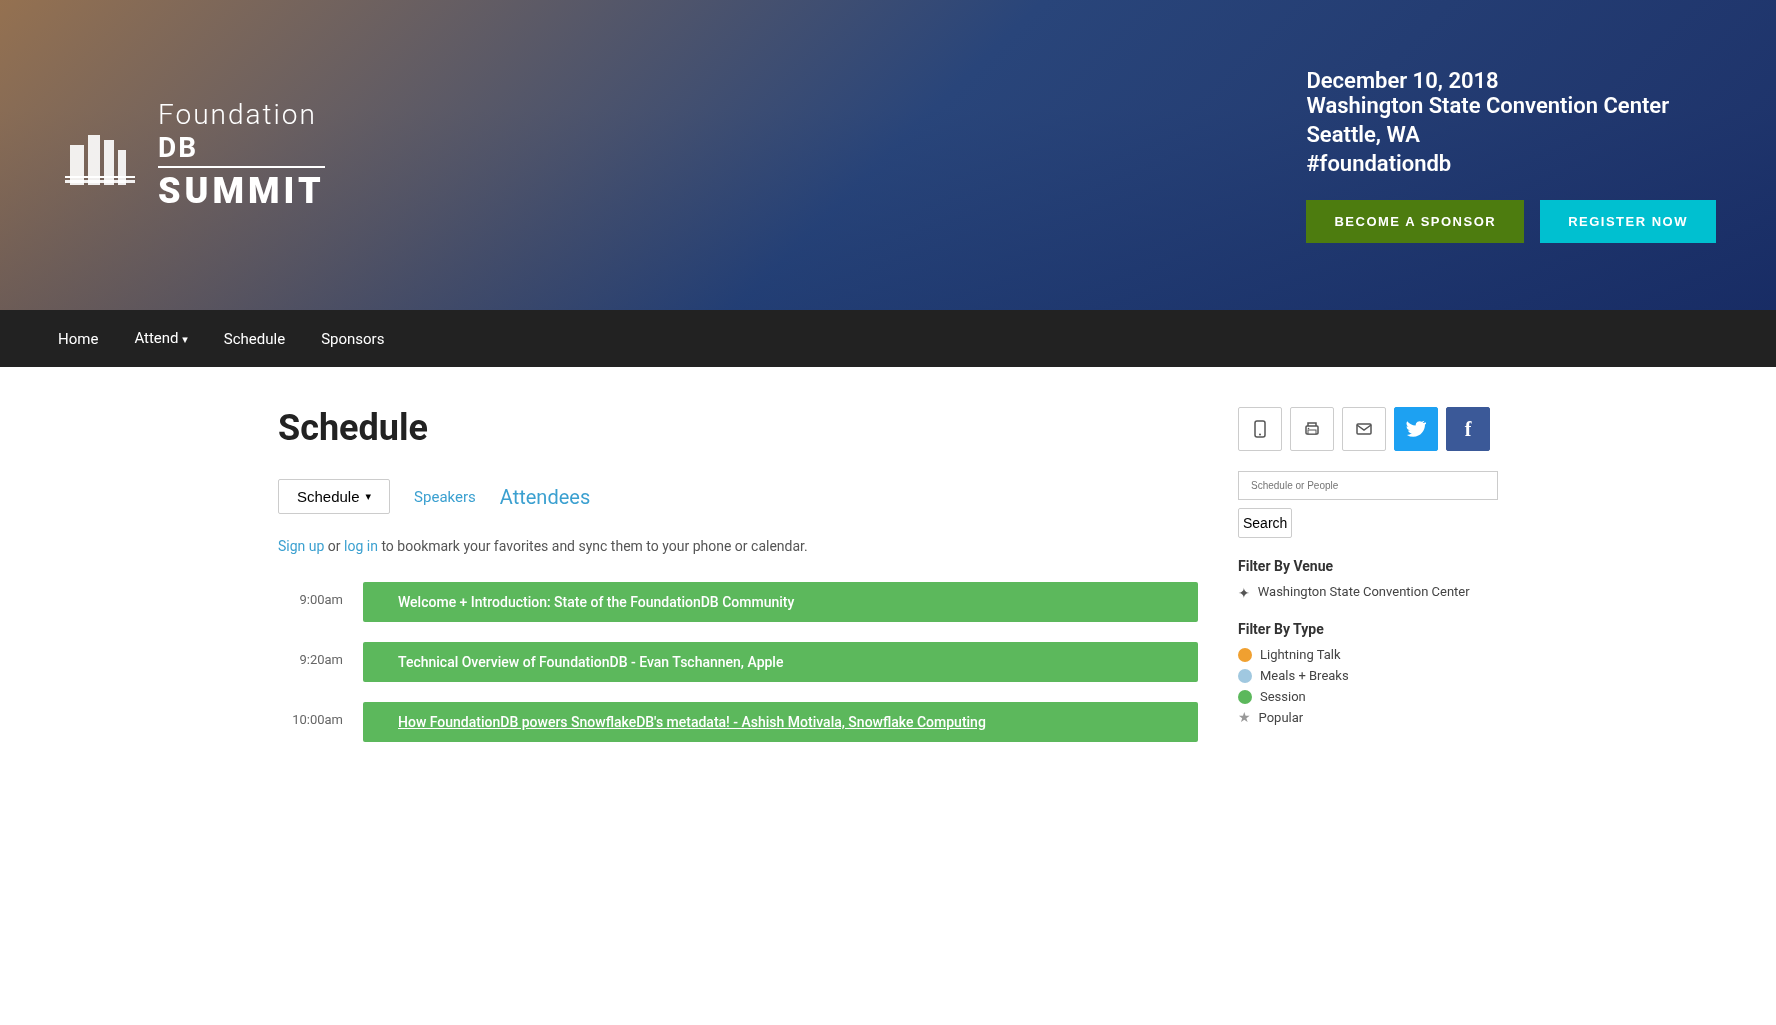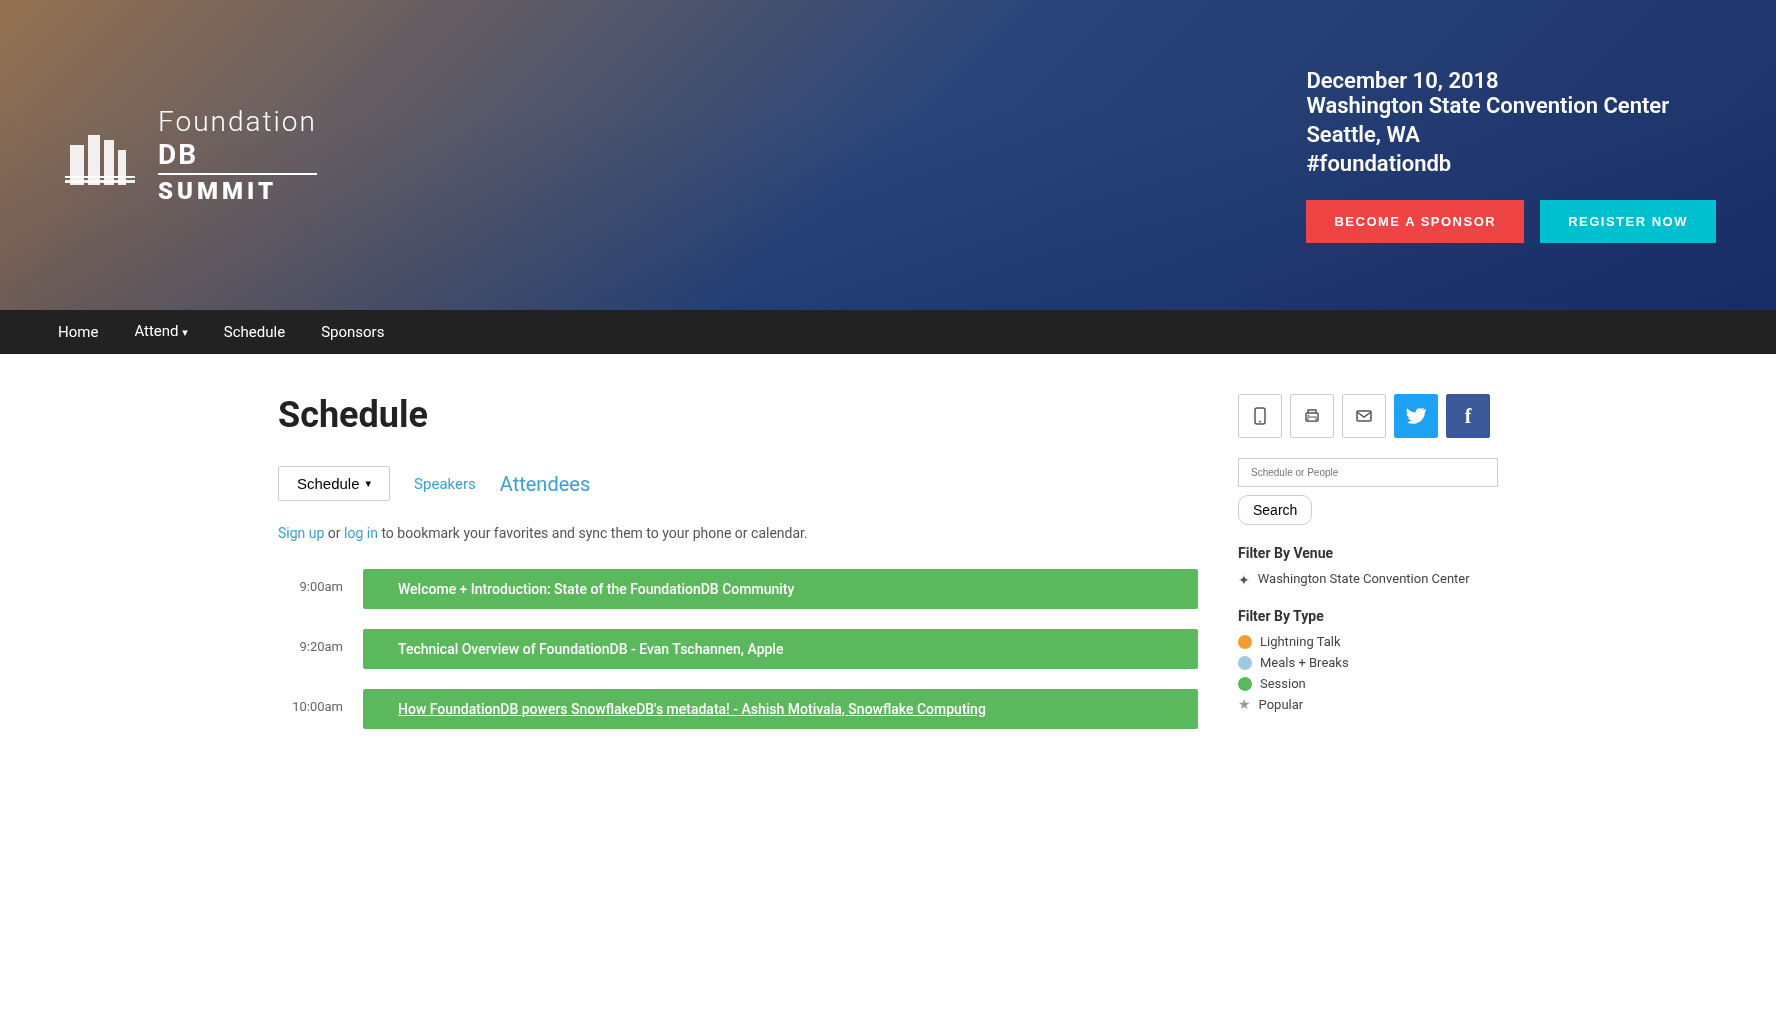--- a/index.html
+++ b/index.html
@@ -39,42 +39,42 @@
     }
     .logo-area {
       display: flex; align-items: center; gap: 18px;
     }
     .logo-icon {
       width: 80px; height: 60px;
     }
     .logo-text { color: #fff; }
     .logo-text .foundation { font-size: 28px; font-weight: 300; letter-spacing: 2px; display: block; }
     .logo-text .db { font-size: 28px; font-weight: 700; letter-spacing: 2px; display: block; }
-    .logo-text .summit { font-size: 24px; font-weight: 900; letter-spacing: 4px; display: block; border-top: 2px solid #fff; margin-top: 2px; padding-top: 2px; }
+    .logo-text .summit { font-size: 36px; font-weight: 900; letter-spacing: 4px; display: block; border-top: 2px solid #fff; margin-top: 2px; padding-top: 2px; }
     .hero-right {
       position: relative; z-index: 2;
       color: #fff;
     }
     .hero-right .event-date { font-size: 22px; font-weight: 600; margin-bottom: 0; }
     .hero-right .event-venue { font-size: 22px; font-weight: 600; margin-bottom: 4px; }
     .hero-right .event-city { font-size: 22px; font-weight: 600; margin-bottom: 4px; }
     .hero-right .event-hashtag { font-size: 22px; font-weight: 600; margin-bottom: 24px; }
     .hero-buttons { display: flex; gap: 16px; }
     .btn-sponsor {
-      background: #ef4444; color: #fff; border: none; padding: 14px 28px;
+      background: #4d7c0f; color: #fff; border: none; padding: 14px 28px;
       font-size: 13px; font-weight: 600; letter-spacing: 1.5px; cursor: pointer; text-transform: uppercase;
     }
     .btn-register {
       background: #00c0d0; color: #fff; border: none; padding: 14px 28px;
       font-size: 13px; font-weight: 600; letter-spacing: 1.5px; cursor: pointer; text-transform: uppercase;
     }
 
     
     .nav-bar {
-      background: #222; display: flex; align-items: center; padding: 0 40px; height: 44px;
+      background: #222; display: flex; align-items: center; padding: 0 40px; height: 57px;
     }
     .nav-bar a {
       color: #fff; text-decoration: none; font-size: 15px; padding: 0 18px; line-height: 52px; display: inline-block;
     }
     .nav-attend { display: flex; align-items: center; gap: 4px; }
     .nav-arrow { font-size: 11px; color: #fff; }
 
     
     .main-content {
       display: flex; max-width: 1300px; margin: 0 auto; padding: 40px 40px 0 40px; gap: 40px;
@@ -123,22 +123,22 @@
     }
     .sidebar-icon-btn.twitter { background: #1da1f2; border-color: #1da1f2; color: #fff; }
     .sidebar-icon-btn.facebook { background: #3b5998; border-color: #3b5998; color: #fff; }
 
     
     .search-input {
       width: 100%; border: 1px solid #ccc; padding: 8px 12px; font-size: 10px;
       margin-bottom: 8px; outline: none; color: #999;
     }
     .search-btn {
-      background: #fff; border: 1px solid #ccc; padding: 6px 14px;
-      font-size: 14px; cursor: pointer; margin-bottom: 20px; border-radius: 10px;
+      background: #fff; border: 1px solid #ccc; padding: 6px 4px;
+      font-size: 14px; cursor: pointer; margin-bottom: 20px; border-radius: 2px;
     }
 
     
     .filter-section { margin-bottom: 20px; }
     .filter-title { font-size: 14px; font-weight: 700; color: #333; margin-bottom: 10px; }
     .filter-item { display: flex; align-items: flex-start; gap: 8px; font-size: 13px; color: #444; margin-bottom: 6px; }
     .filter-dot { width: 14px; height: 14px; border-radius: 50%; flex-shrink: 0; margin-top: 1px; }
     .dot-orange { background: #f0a030; }
     .dot-lightblue { background: #a0c8e0; }
     .dot-green { background: #5cb85c; }

